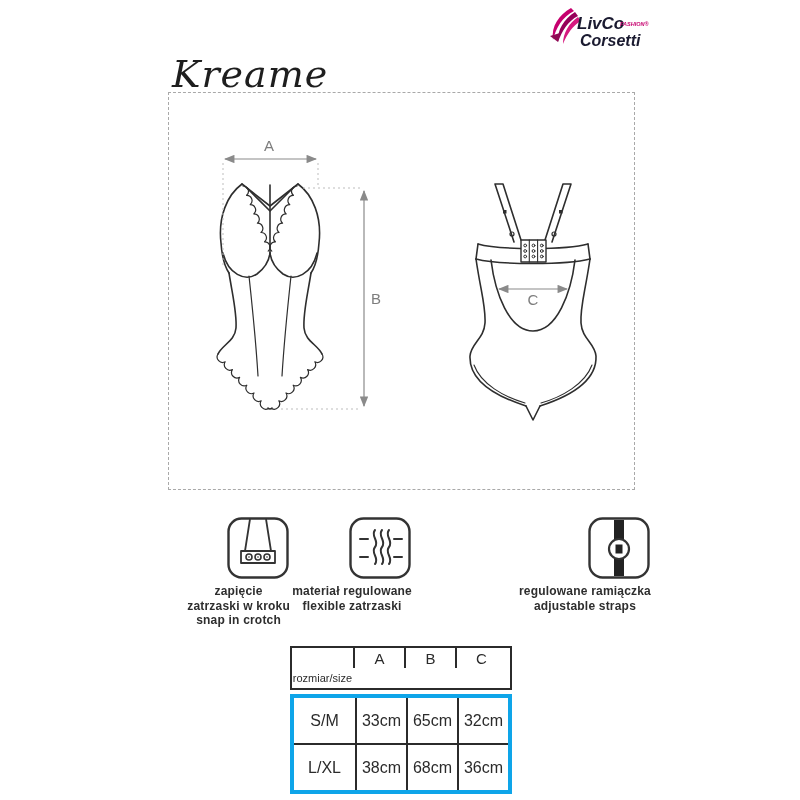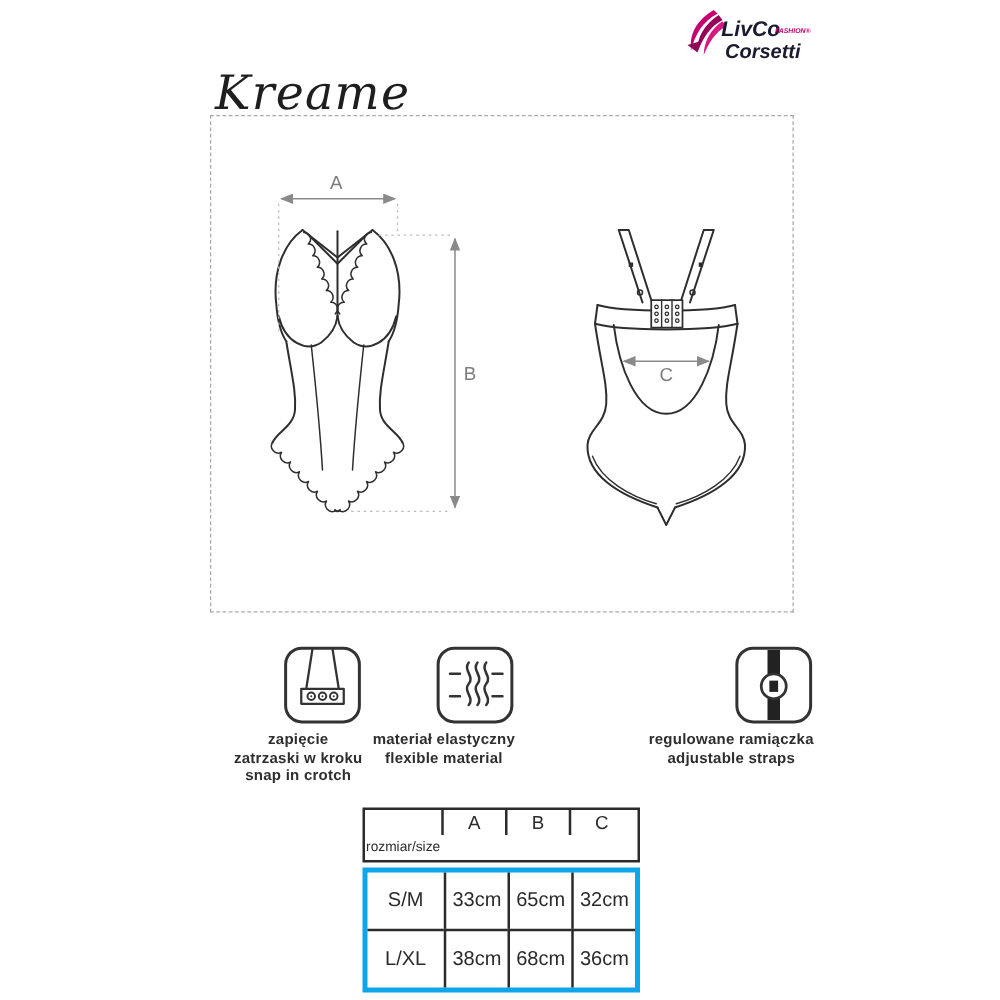--- a/index.html
+++ b/index.html
@@ -158,22 +158,22 @@
 
   <div class="feature" style="left:252px">
     <svg class="feat-icon" viewBox="0 0 64 64" fill="none" stroke="#333333" stroke-width="2.4" stroke-linecap="round" stroke-linejoin="round">
       <rect x="2.5" y="2.5" width="59" height="59" rx="13"></rect>
       <path d="M27,14 c-5,6 5,11 0,17 c-5,6 5,11 0,17" stroke-width="2"></path>
       <path d="M34,14 c-5,6 5,11 0,17 c-5,6 5,11 0,17" stroke-width="2"></path>
       <path d="M41,14 c-5,6 5,11 0,17 c-5,6 5,11 0,17" stroke-width="2"></path>
       <path d="M12,23 H20 M12,41 H20 M46,23 H54 M46,41 H54" stroke-width="2"></path>
     </svg>
     <div class="feat-caption">
-      <div>materiał elastyczny</div>
-      <div>flexible material</div>
+      <div>materiał regulowane</div>
+      <div>flexible zatrzaski</div>
     </div>
   </div>
 
 
   <div class="feature" style="left:491px">
     <svg class="feat-icon" viewBox="0 0 64 64" fill="none" stroke="#333333" stroke-width="2.4" stroke-linejoin="round">
       <rect x="2.5" y="2.5" width="59" height="59" rx="13"></rect>
       <rect x="27" y="4" width="10" height="56" fill="#222222" stroke="none"></rect>
       <circle cx="32" cy="33" r="10" fill="#ffffff" stroke-width="2.2"></circle>
       <rect x="28.5" y="28.5" width="7" height="9" fill="#222222" stroke="none"></rect>

